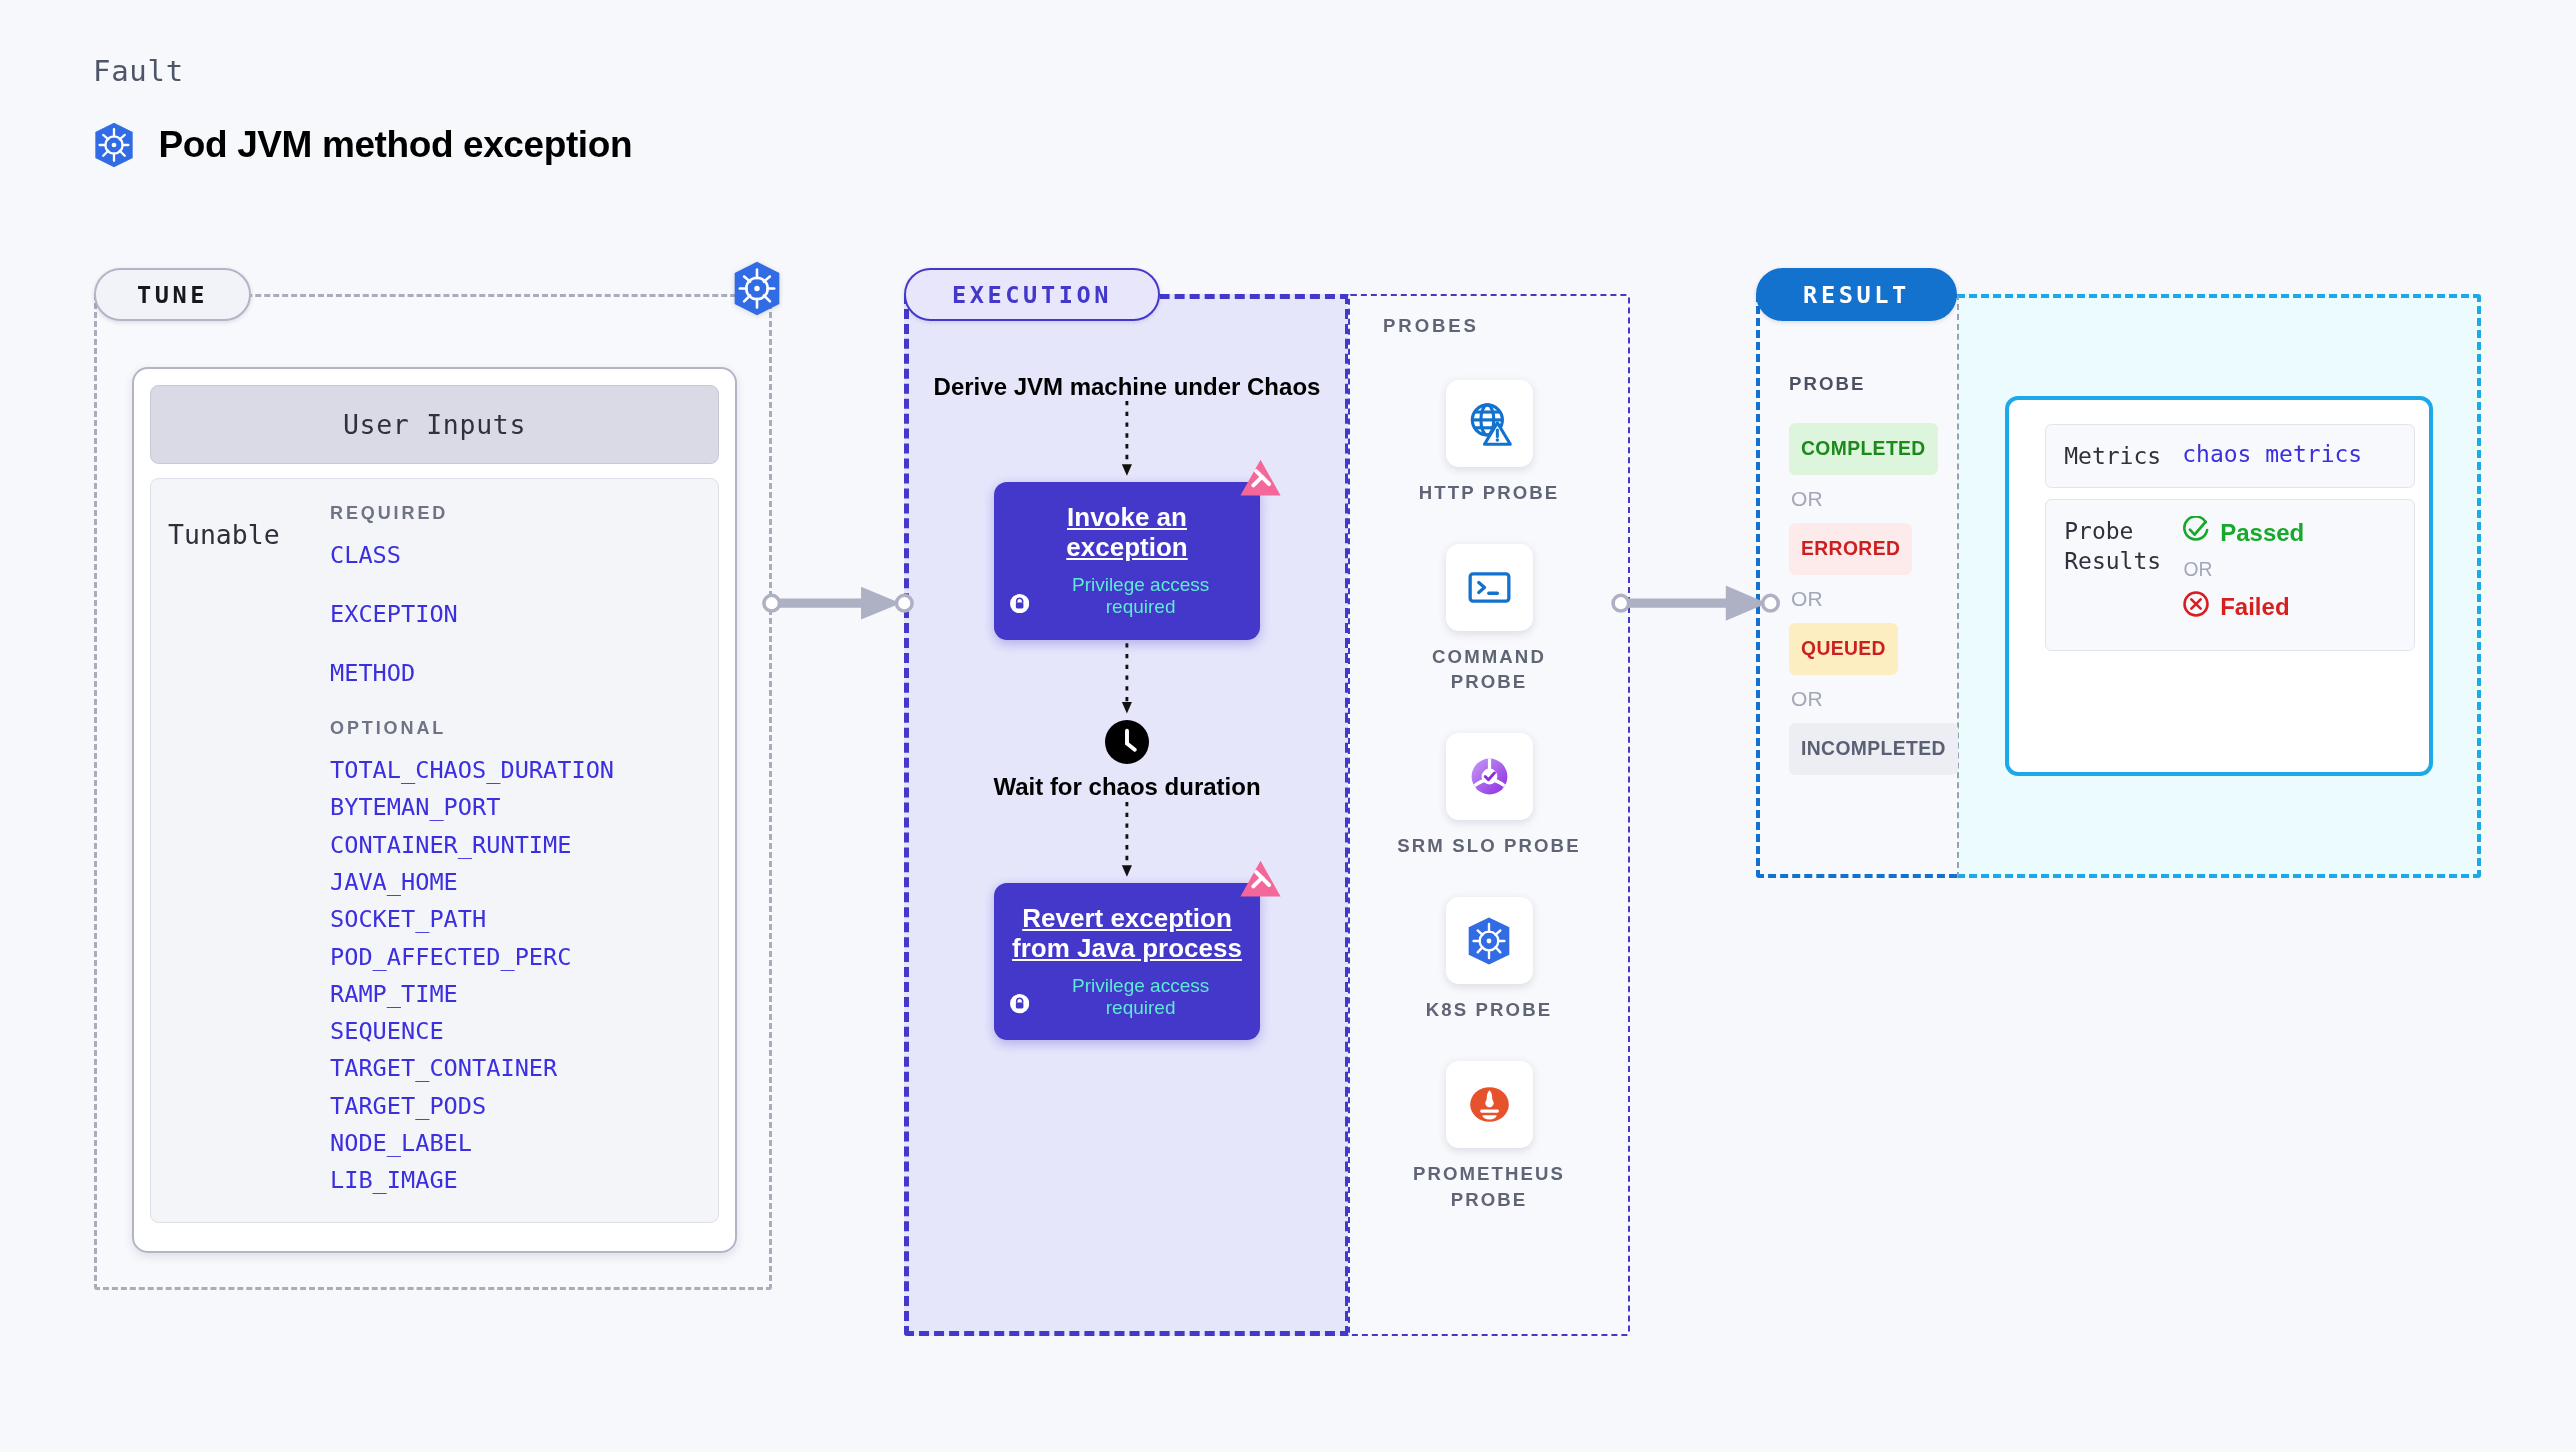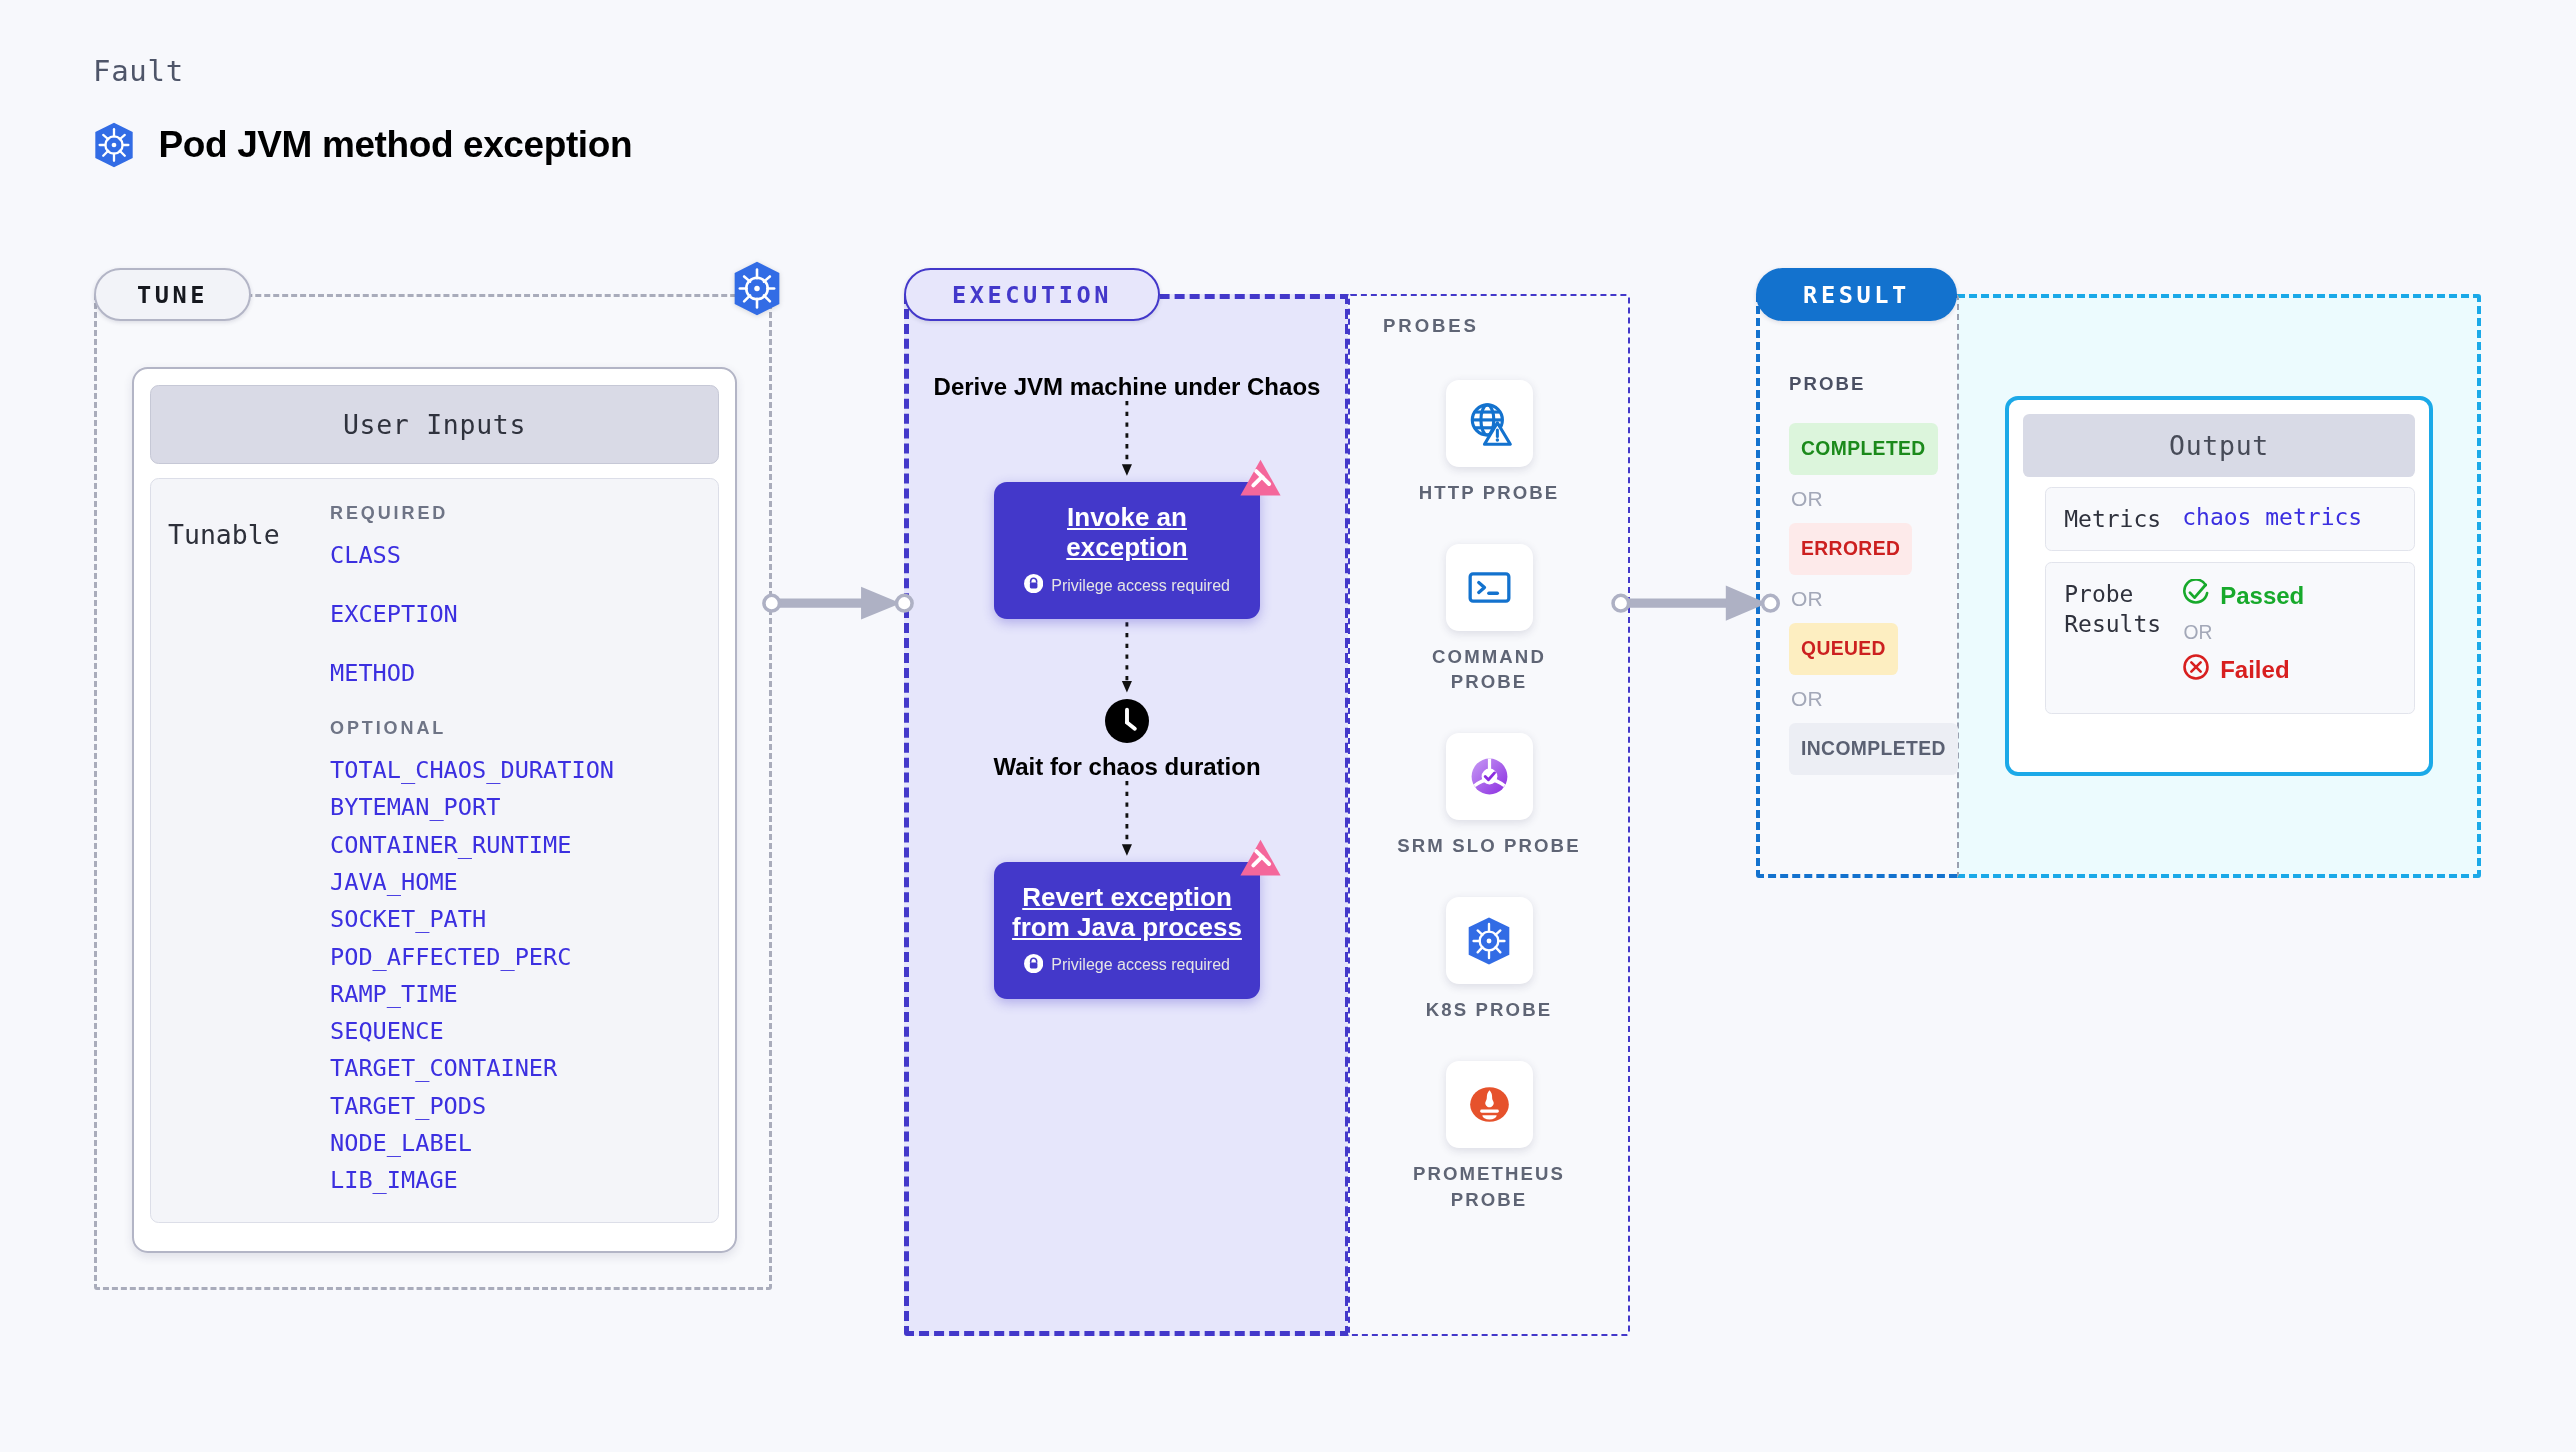--- a/index.html
+++ b/index.html
@@ -168,22 +168,22 @@
     padding: 20px 15.8px 21.5px 15.8px;
     text-align: center;
   }
   .purple-box .pb-title {
     color: #ffffff; font-size: 26px; font-weight: bold;
     line-height: 1.16;
     text-decoration: underline;
   }
   .priv-row {
     margin-top: 11.5px;
-    display: flex; align-items: center; justify-content: center; gap: 7.9px;
-    color: #e5e5e5; font-size: 16px;
+    display: flex; align-items: flex-end; justify-content: center; gap: 7.9px;
+    color: #5eead4; font-size: 19px;
   }
   .litmus-badge {
     position: absolute; right: -21.5px; top: -24px;
   }
   .clock-icon { display: block; }
 
   
   #probes-title {
     position: absolute; left: 1383px; top: 315px;
     font-size: 18.6px; font-weight: bold; letter-spacing: 2.9px;
@@ -547,21 +547,20 @@
     <div><span class="status-badge sb-completed">COMPLETED</span></div>
     <div class="or-text">OR</div>
     <div><span class="status-badge sb-errored">ERRORED</span></div>
     <div class="or-text">OR</div>
     <div><span class="status-badge sb-queued">QUEUED</span></div>
     <div class="or-text">OR</div>
     <div><span class="status-badge sb-incompleted">INCOMPLETED</span></div>
   </div>
 
   <div id="output-card">
-    <div id="output-header">Output</div>
 
     <div class="out-row">
       <div class="out-key">Metrics</div>
       <div class="out-val">chaos metrics</div>
     </div>
 
     <div class="out-row" style="padding-bottom:26px;">
       <div class="out-key">Probe Results</div>
       <div>
         <div class="result-line rl-passed">

